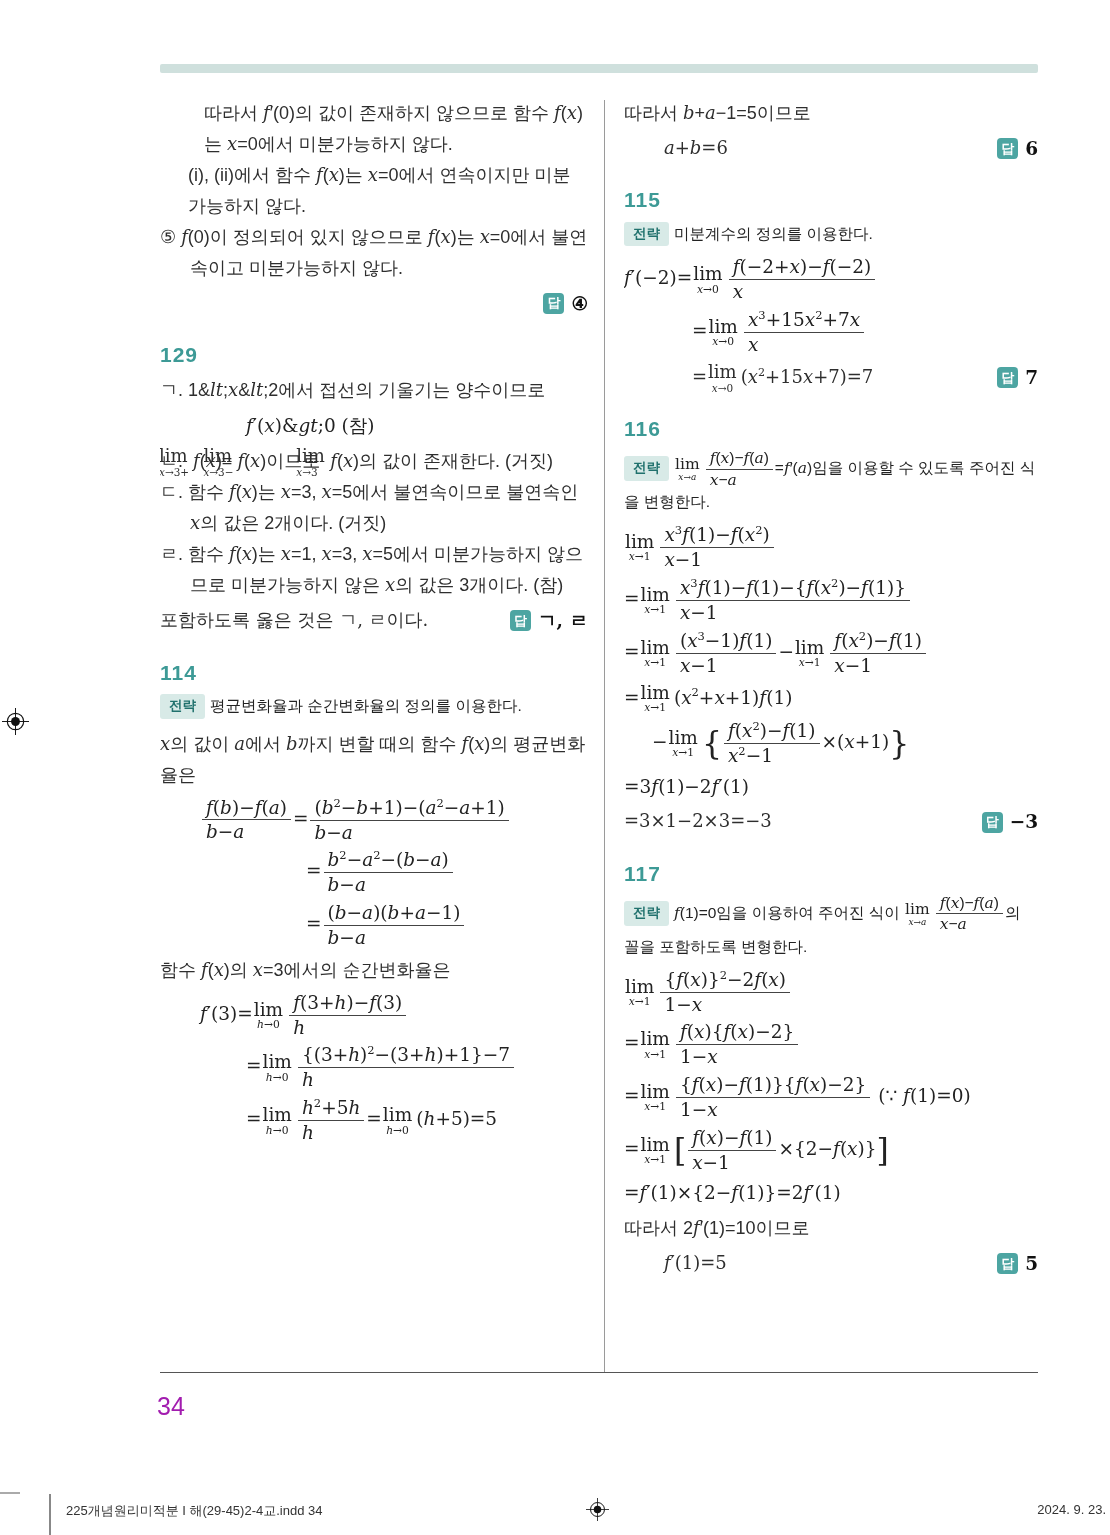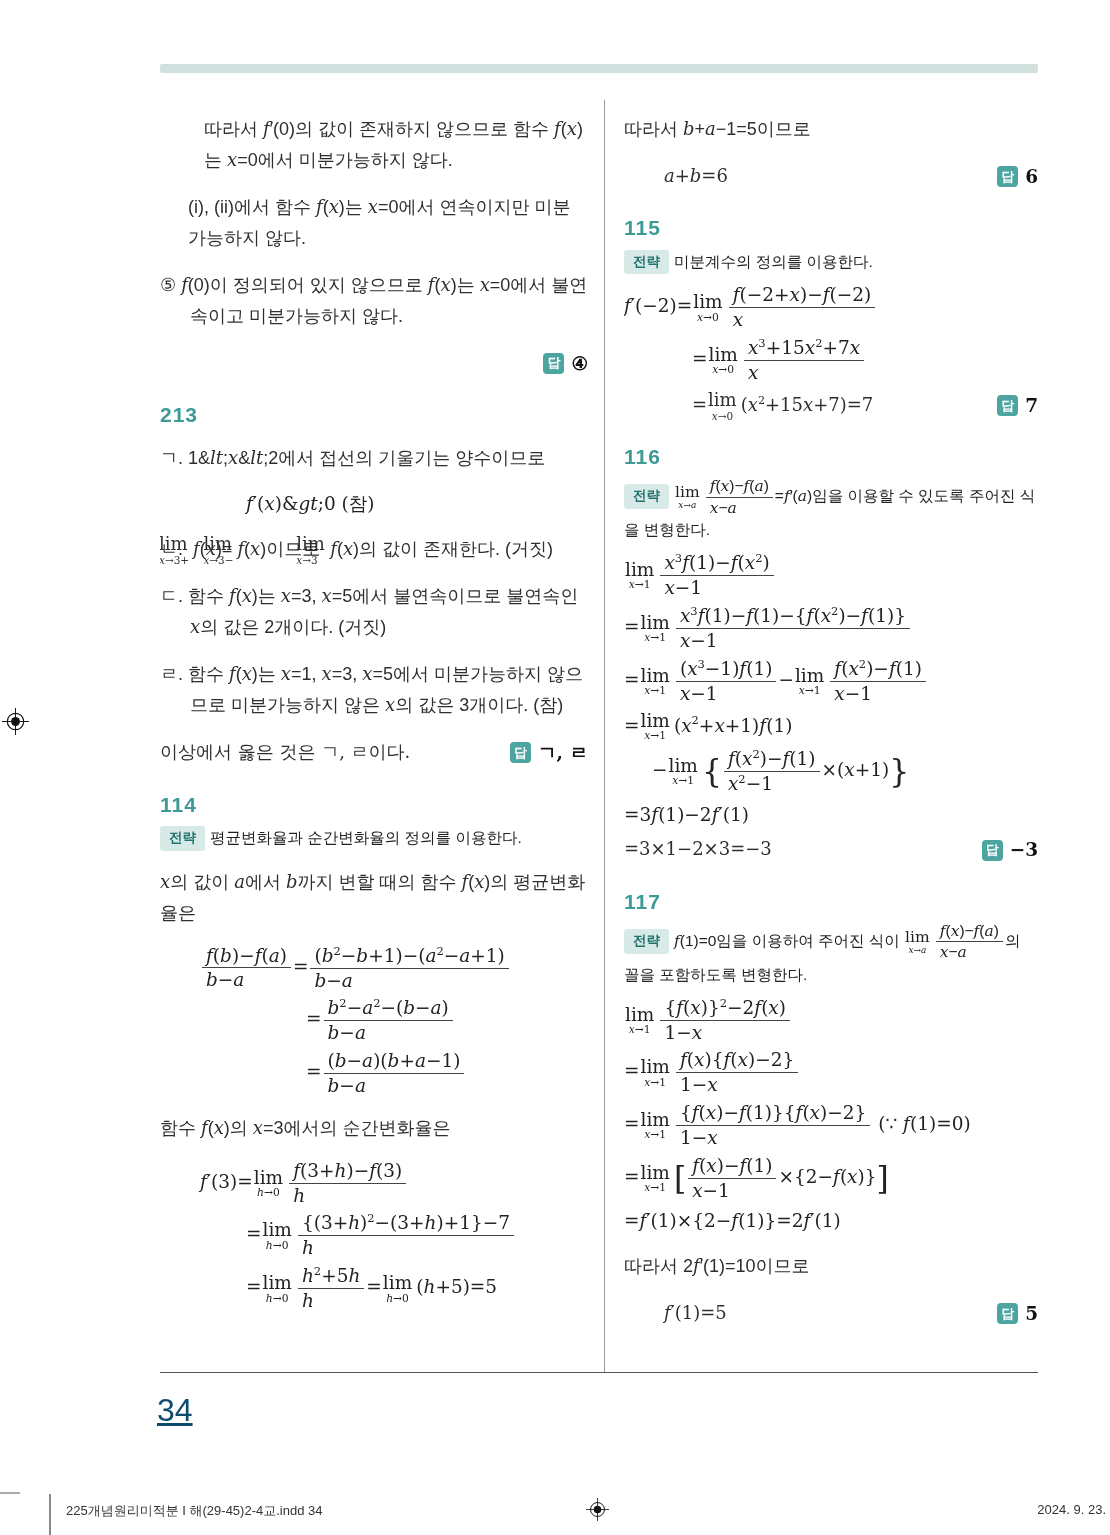--- a/index.html
+++ b/index.html
@@ -9,21 +9,21 @@
   .vdivider{position:absolute;left:604px;top:100px;width:1px;height:1272px;background:#9a9a9a;}
   .bottomrule{position:absolute;left:160px;top:1372px;width:878px;height:1px;background:#555;}
   .col{position:absolute;top:98px;height:1274px;overflow:hidden;}
   .col-left{left:160px;width:428px;}
   .col-right{left:624px;width:414px;}
 
   
   .pnum{font-size:21px;font-weight:700;color:#3d9a96;margin:24px 0 8px;line-height:1.15;letter-spacing:1px;}
   .strat{font-size:15.5px;color:#222;margin:4px 0 10px;line-height:1.62;}
   .sbadge{display:inline-block;background:#d8eae7;color:#20716d;font-weight:700;font-size:13.5px;padding:1px 9px 2px;border-radius:3px;margin-right:5px;vertical-align:1px;}
-  .body{font-size:18px;line-height:1.72;margin:16px 0;color:#2e2e2e;}
+  .body{font-size:18px;line-height:1.72;margin:0 0;color:#2e2e2e;}
   .disp{font-size:18.5px;line-height:1.5;margin:6px 0;color:#222;font-family:"DejaVu Serif",serif;}
   .ansline{display:flex;align-items:flex-start;font-size:18px;line-height:1.7;margin:4px 0;}
   .acontent{flex:1;font-family:"DejaVu Serif",serif;}
   .agrp{display:inline-flex;align-items:center;gap:7px;margin-left:8px;}
   .abadge{width:21px;height:21px;border-radius:4px;background:#4da5a2;color:#fff;font-size:13px;font-weight:700;display:inline-flex;align-items:center;justify-content:center;}
   .aval{font-weight:700;font-family:"DejaVu Serif",serif;font-size:18.5px;color:#111;}
 
   
   .lv0{margin-left:0;} .lv1{margin-left:28px;} .lv2{margin-left:40px;} .lv3{margin-left:68px;}
   .lv4{margin-left:86px;} .lv5{margin-left:146px;} .lv6{margin-left:44px;}
@@ -35,21 +35,21 @@
   .mf{display:inline-block;text-align:left;vertical-align:middle;margin:0 2px;}
   .mn{display:block;padding:0 4px 1px;line-height:1.18;}
   .md{display:block;border-top:1px solid #444;padding:1px 4px 0;line-height:1.18;}
   .ml{display:inline-flex;flex-direction:column;align-items:center;vertical-align:middle;margin:0 4px 0 1px;}
   .mlw{line-height:1.05;font-family:"DejaVu Serif",serif;}
   .mls{font-size:0.58em;line-height:1;margin-top:1px;font-family:"DejaVu Serif",serif;}
   sup{font-size:0.62em;}
   .mtall{font-size:1.7em;font-weight:300;vertical-align:middle;line-height:1;font-family:"DejaVu Serif",serif;}
 
   
-  .pagenum{position:absolute;left:157px;top:1392px;font-size:32px;color:#0c4a6e;text-decoration:underline;}
+  .pagenum{position:absolute;left:157px;top:1392px;font-size:25px;color:#a21caf;}
   .footer-left{position:absolute;left:66px;top:1502px;font-size:13px;color:#333;}
   .footer-right{position:absolute;right:4px;top:1502px;font-size:13px;color:#333;}
   .regmark{position:absolute;}
   .regmark.side{left:2px;top:708px;width:27px;height:27px;}
   .regmark.center{left:586px;top:1498px;width:23px;height:23px;}
   .croptick-h{position:absolute;left:0;top:1492px;width:20px;height:2px;background:#aaa;}
   .croptick-v{position:absolute;left:49px;top:1494px;width:1.5px;height:41px;background:#888;}
 </style>
 </head>
 <body>
@@ -68,37 +68,37 @@
       <div class="body lv6">따라서 <i class="mv">f</i>′(0)의 값이 존재하지 않으므로 함수 <i class="mv">f</i>(<i class="mv">x</i>)는 <i class="mv">x</i>=0에서 미분가능하지 않다.</div>
       <div class="body lv1"><span class="mup">(i), (ii)</span>에서 함수 <i class="mv">f</i>(<i class="mv">x</i>)는 <i class="mv">x</i>=0에서 연속이지만 미분가능하지 않다.</div>
       <div class="body lv0 hang">⑤ <i class="mv">f</i>(0)이 정의되어 있지 않으므로 <i class="mv">f</i>(<i class="mv">x</i>)는 <i class="mv">x</i>=0에서 불연속이고 미분가능하지 않다.</div>
       <div class="ansline lv0">
         <span class="acontent"></span>
         <span class="agrp">
           <span class="abadge">답</span>
           <span class="aval">④</span>
         </span>
       </div>
-      <div class="pnum">213</div>
+      <div class="pnum">129</div>
       <div class="body lv0 hang">ㄱ. 1&amp;<i class="mv">lt</i>;<i class="mv">x</i>&amp;<i class="mv">lt</i>;2에서 접선의 기울기는 양수이므로</div>
       <div class="disp lv4"><i class="mv">f</i>′(<i class="mv">x</i>)&amp;<i class="mv">gt</i>;0 (참)</div>
       <div class="body lv0 hang">ㄴ. <span class="ml">
           <span class="mlw">lim</span>
           <span class="mls"><i class="mv">x</i>→3+</span>
         </span><i class="mv">f</i>(<i class="mv">x</i>)=<span class="ml">
           <span class="mlw">lim</span>
           <span class="mls"><i class="mv">x</i>→3−</span>
         </span><i class="mv">f</i>(<i class="mv">x</i>)이므로 <span class="ml">
           <span class="mlw">lim</span>
           <span class="mls"><i class="mv">x</i>→3</span>
         </span><i class="mv">f</i>(<i class="mv">x</i>)의 값이 존재한다. (거짓)</div>
       <div class="body lv0 hang">ㄷ. 함수 <i class="mv">f</i>(<i class="mv">x</i>)는 <i class="mv">x</i>=3, <i class="mv">x</i>=5에서 불연속이므로 불연속인 <i class="mv">x</i>의 값은 2개이다. (거짓)</div>
       <div class="body lv0 hang">ㄹ. 함수 <i class="mv">f</i>(<i class="mv">x</i>)는 <i class="mv">x</i>=1, <i class="mv">x</i>=3, <i class="mv">x</i>=5에서 미분가능하지 않으므로 미분가능하지 않은 <i class="mv">x</i>의 값은 3개이다. (참)</div>
       <div class="ansline lv0">
-        <span class="acontent">이상에서 옳은 것은 ㄱ, ㄹ이다.</span>
+        <span class="acontent">포함하도록 옳은 것은 ㄱ, ㄹ이다.</span>
         <span class="agrp">
           <span class="abadge">답</span>
           <span class="aval">ㄱ, ㄹ</span>
         </span>
       </div>
       <div class="pnum">114</div>
       <div class="strat"><span class="sbadge">전략</span><span class="stext">평균변화율과 순간변화율의 정의를 이용한다.</span></div>
       <div class="body lv0"><i class="mv">x</i>의 값이 <i class="mv">a</i>에서 <i class="mv">b</i>까지 변할 때의 함수 <i class="mv">f</i>(<i class="mv">x</i>)의 평균변화율은</div>
       <div class="disp lv2"><span class="mf"><span class="mn"><i class="mv">f</i>(<i class="mv">b</i>)−<i class="mv">f</i>(<i class="mv">a</i>)</span><span class="md"><i class="mv">b</i>−<i class="mv">a</i></span></span>=<span class="mf"><span class="mn">(<i class="mv">b</i><sup>2</sup>−<i class="mv">b</i>+1)−(<i class="mv">a</i><sup>2</sup>−<i class="mv">a</i>+1)</span><span class="md"><i class="mv">b</i>−<i class="mv">a</i></span></span></div>
       <div class="disp lv5">=<span class="mf"><span class="mn"><i class="mv">b</i><sup>2</sup>−<i class="mv">a</i><sup>2</sup>−(<i class="mv">b</i>−<i class="mv">a</i>)</span><span class="md"><i class="mv">b</i>−<i class="mv">a</i></span></span></div>

